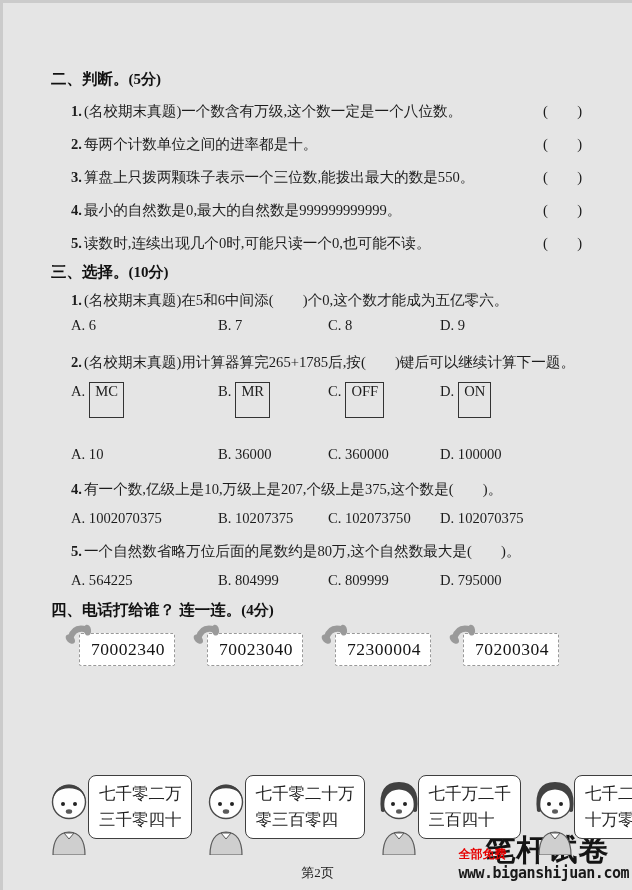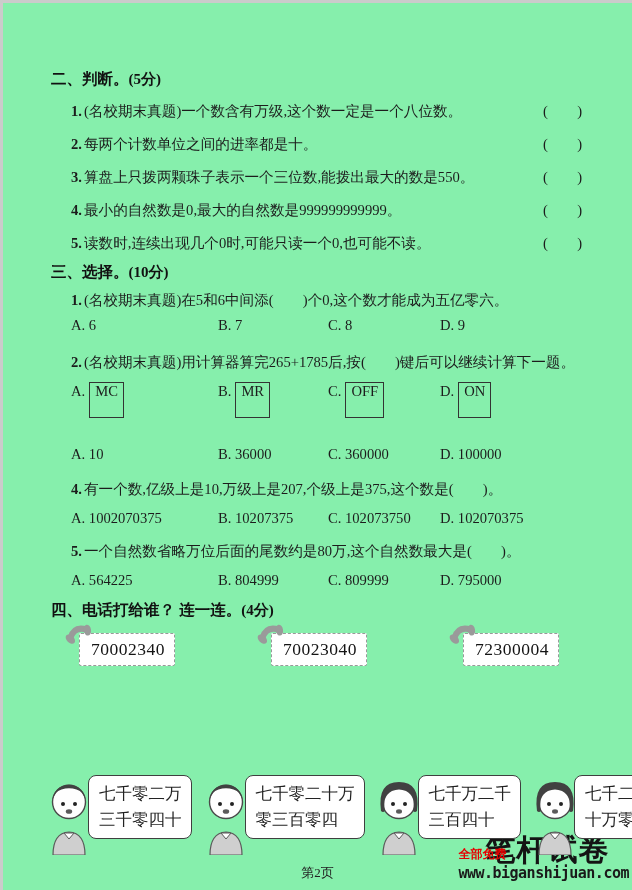--- a/index.html
+++ b/index.html
@@ -6,21 +6,21 @@
   html,body { width:632px; height:890px; }
   body {
     background:#ffffff;
     font-family:"Liberation Serif","DejaVu Serif",serif;
     color:#1c1c1c;
     position:relative;
     overflow:hidden;
   }
   .page {
     position:absolute; inset:0;
-    background:#86efac;
+    background:#e5e5e5;
     border-top:3px solid #cbcbcb;
     border-left:3px solid #cbcbcb;
   }
   .abs { position:absolute; left:48px; right:46px; }
 
   .sec-title {
     font-family:"Liberation Sans","DejaVu Sans",sans-serif;
     font-weight:bold; font-size:15.5px; color:#111;
     white-space:nowrap;
   }
@@ -43,21 +43,21 @@
   }
   .keybox {
     display:inline-block;
     border:1px solid #333;
     padding:0 5px 17px 5px;
     margin-left:4px;
     line-height:1.15;
   }
 
   
-  .phones { left:66px; right:10px; display:flex; gap:96px; top:630px;padding-left:10px; }
+  .phones { left:66px; right:10px; display:flex; gap:32px; top:630px;padding-left:10px; }
   .phone { position:relative; }
   .phone-box {
     border:1.5px dashed #999;
     border-radius:2px;
     padding:5px 9px 5px 11px;
     font-size:17.5px;
     letter-spacing:0.5px;
     background:#fff;
     color:#141414;
   }

